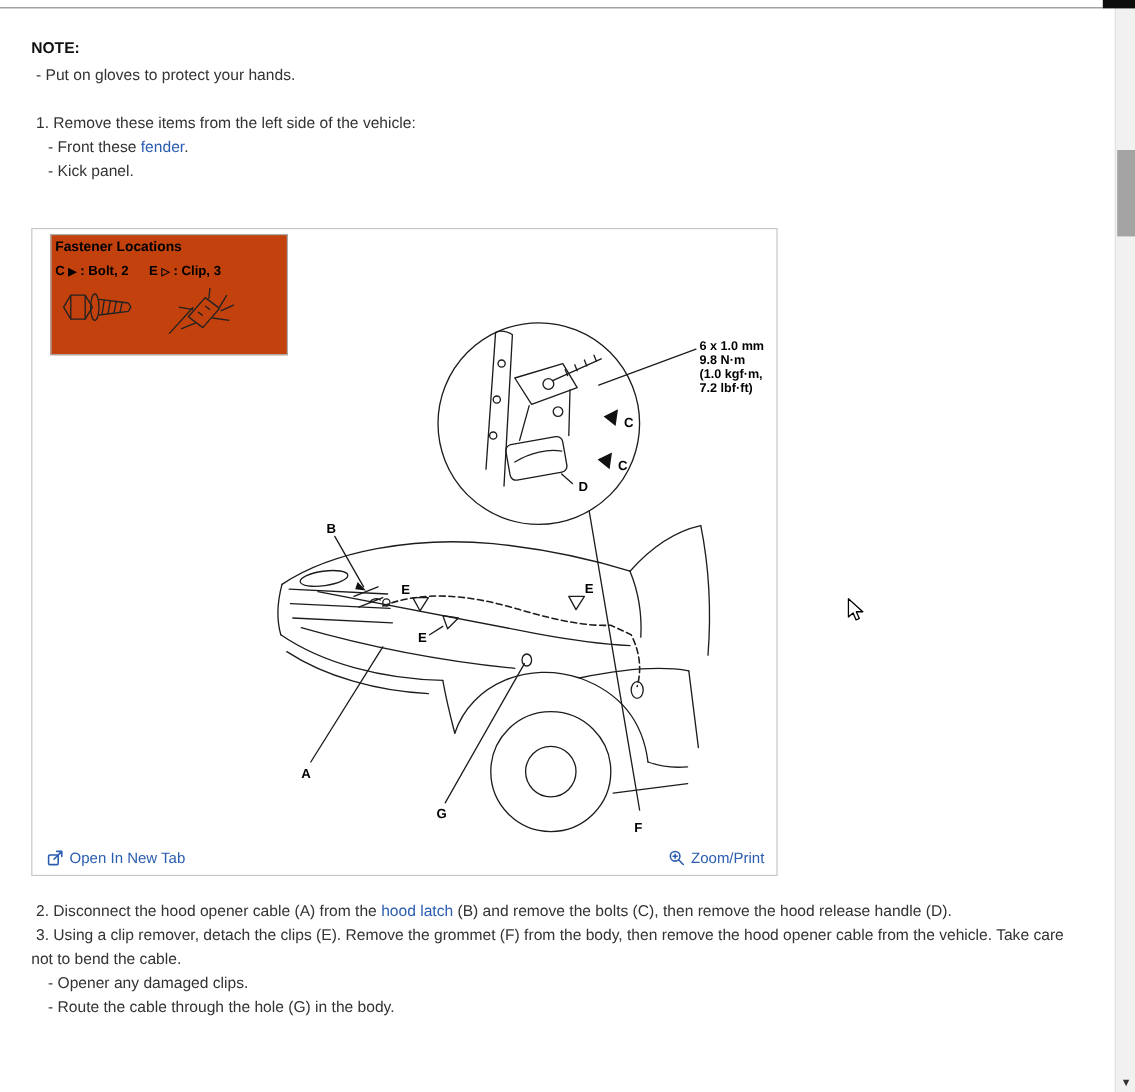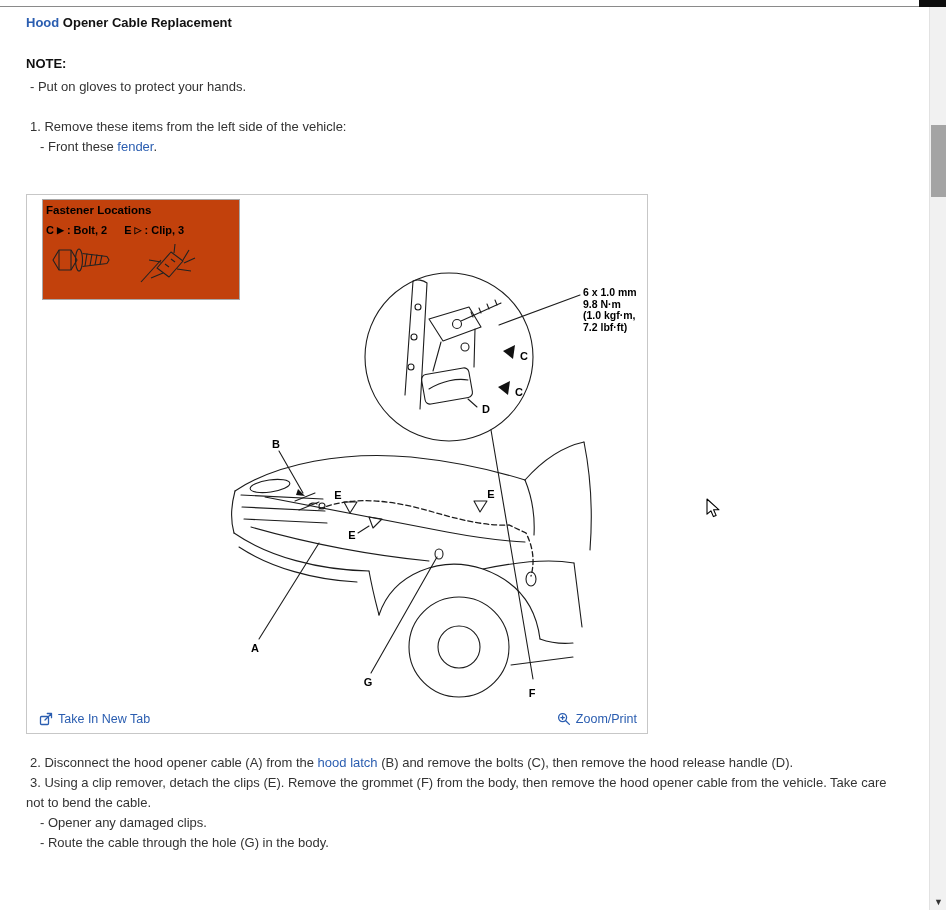--- a/index.html
+++ b/index.html
@@ -52,27 +52,27 @@
 </style>
 </head>
 <body>
 
 <div class="page">
   <div class="top-rule"></div>
   <div class="black-corner"></div>
 
   <div class="content">
 
-    <div class="title"><a>Hood</a><span> Opener Cable Replacement</span></div>
 
     <div class="note-heading">NOTE:</div>
     <div class="bullet first">- Put on gloves to protect your hands.</div>
 
     <div class="step-head">1. Remove these items from the left side of the vehicle:</div>
     <div class="bullet sub"><span>- Front these </span><a>fender</a><span>.</span></div>
+    <div class="bullet sub">- Kick panel.</div>
 
     <div class="figure">
 
       <div class="legend-box">
         <div class="legend-title">Fastener Locations</div>
         <div class="legend-row">
           <span>C</span>
           <span class="marker">▶</span>
           <span>: Bolt, 2</span>
           <span class="gap">E</span>
@@ -178,21 +178,21 @@
       </svg>
 
       <div class="fig-footer">
         <a class="fig-link">
           <svg width="14" height="14" viewBox="0 0 14 14">
             <g fill="none" stroke="#2a5db0" stroke-width="1.3" stroke-linecap="round" stroke-linejoin="round">
               <rect x="1.5" y="4.5" width="8" height="8" rx="1"></rect>
               <path d="M6,8 L12.3,1.7 M8.3,1.5 H12.5 V5.7"></path>
             </g>
           </svg>
-          <span>Take In New Tab</span>
+          <span>Open In New Tab</span>
         </a>
         <a class="fig-link">
           <svg width="14" height="14" viewBox="0 0 14 14">
             <g fill="none" stroke="#2a5db0" stroke-width="1.3" stroke-linecap="round">
               <circle cx="5.6" cy="5.6" r="4"></circle>
               <path d="M5.6,3.9 V7.3 M3.9,5.6 H7.3 M8.7,8.7 L12.4,12.4"></path>
             </g>
           </svg>
           <span>Zoom/Print</span>
         </a>

